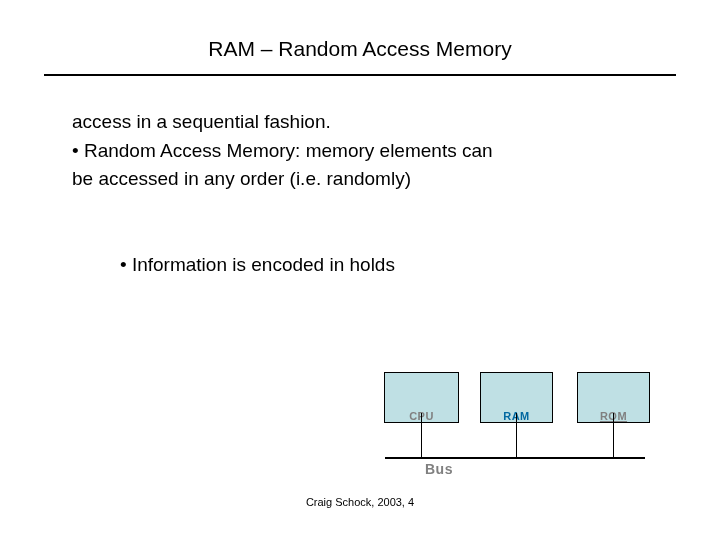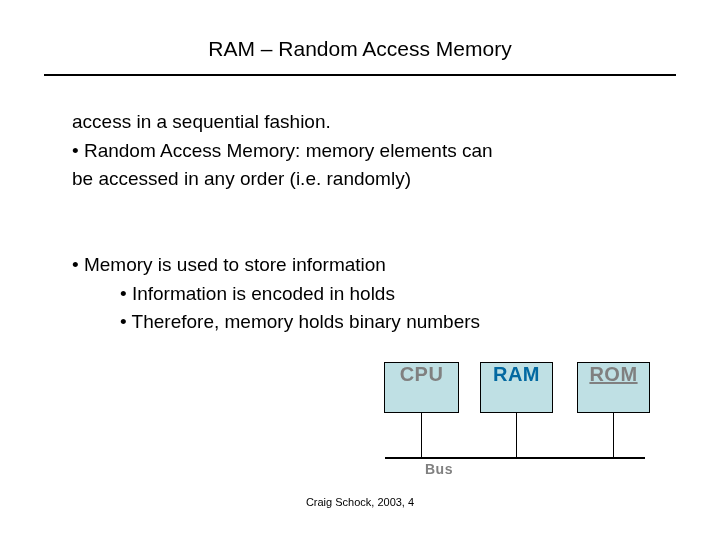--- a/index.html
+++ b/index.html
@@ -75,26 +75,27 @@
     pointer-events: none;
   }
   .diagram > * { pointer-events: auto; }
 
   .chip {
     position: absolute;
     box-sizing: border-box;
     background: #bfe0e4;
     border: 1px solid #000000;
     display: flex;
-    align-items: flex-start;
+    align-items: flex-end;
     justify-content: center;
-    font-size: 20px;
+    font-size: 11px;
     font-weight: bold;
     letter-spacing: 0.5px;
     color: #808080;
+    margin-top: 10px;
   }
   .chip.emphasis {
     color: #0369a1;
   }
 
   #chip-cpu { left: 384px; top: 362px; width: 75px; height: 51px; }
   #chip-ram { left: 480px; top: 362px; width: 73px; height: 51px; }
   #chip-rom { left: 577px; top: 362px; width: 73px; height: 51px; text-decoration: underline; }
 
   .lead {
@@ -143,23 +144,21 @@
   <div class="slide-title">RAM – Random Access Memory</div>
   <div class="title-rule"></div>
 
   <div class="body-block" id="block-access">
     <div class="body-line">access in a sequential fashion.</div>
     <div class="body-line">• Random Access Memory: memory elements can</div>
     <div class="body-line">be accessed in any order (i.e. randomly)</div>
   </div>
 
   <div class="body-block" id="block-store">
-    <div class="body-line">• Memory is used to store information</div>
     <div class="body-line indent-1">• Information is encoded in holds</div>
-    <div class="body-line indent-1">• Therefore, memory holds binary numbers</div>
   </div>
 
 
   <div class="diagram">
 
     <div class="chip" id="chip-cpu">
       <span>CPU</span>
     </div>
 
     <div class="chip emphasis" id="chip-ram">

